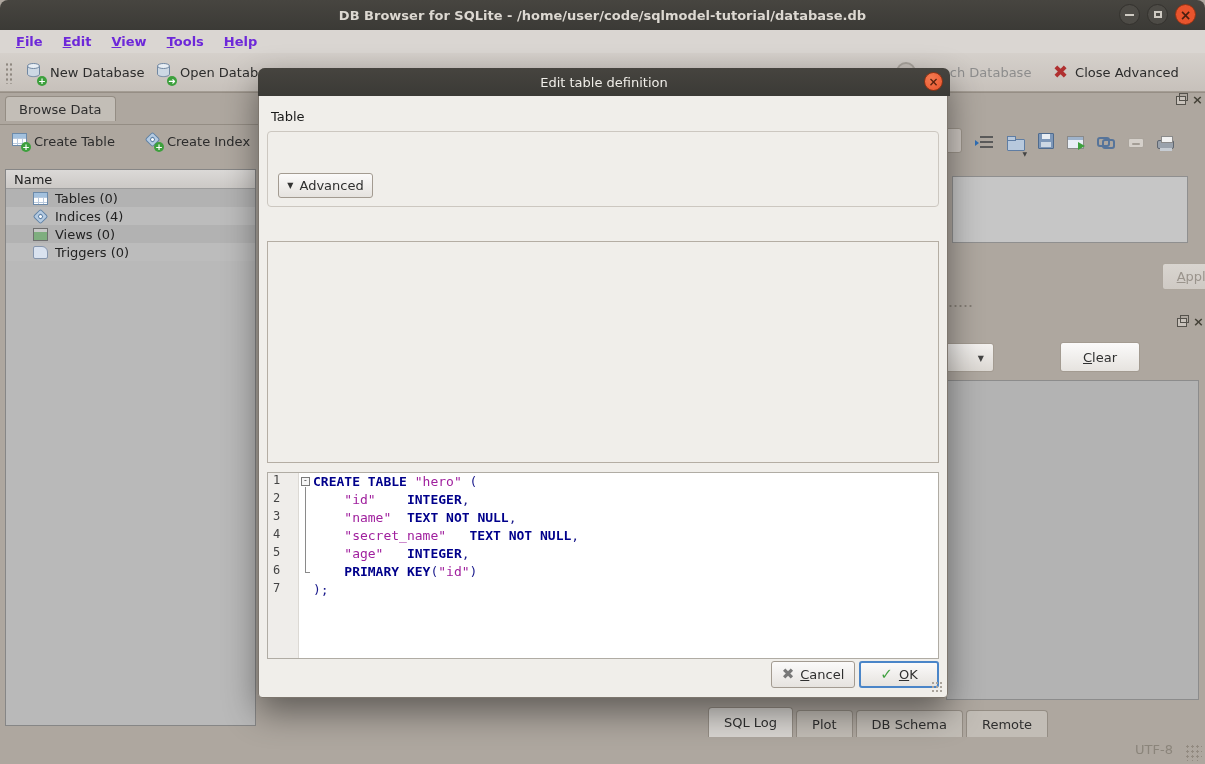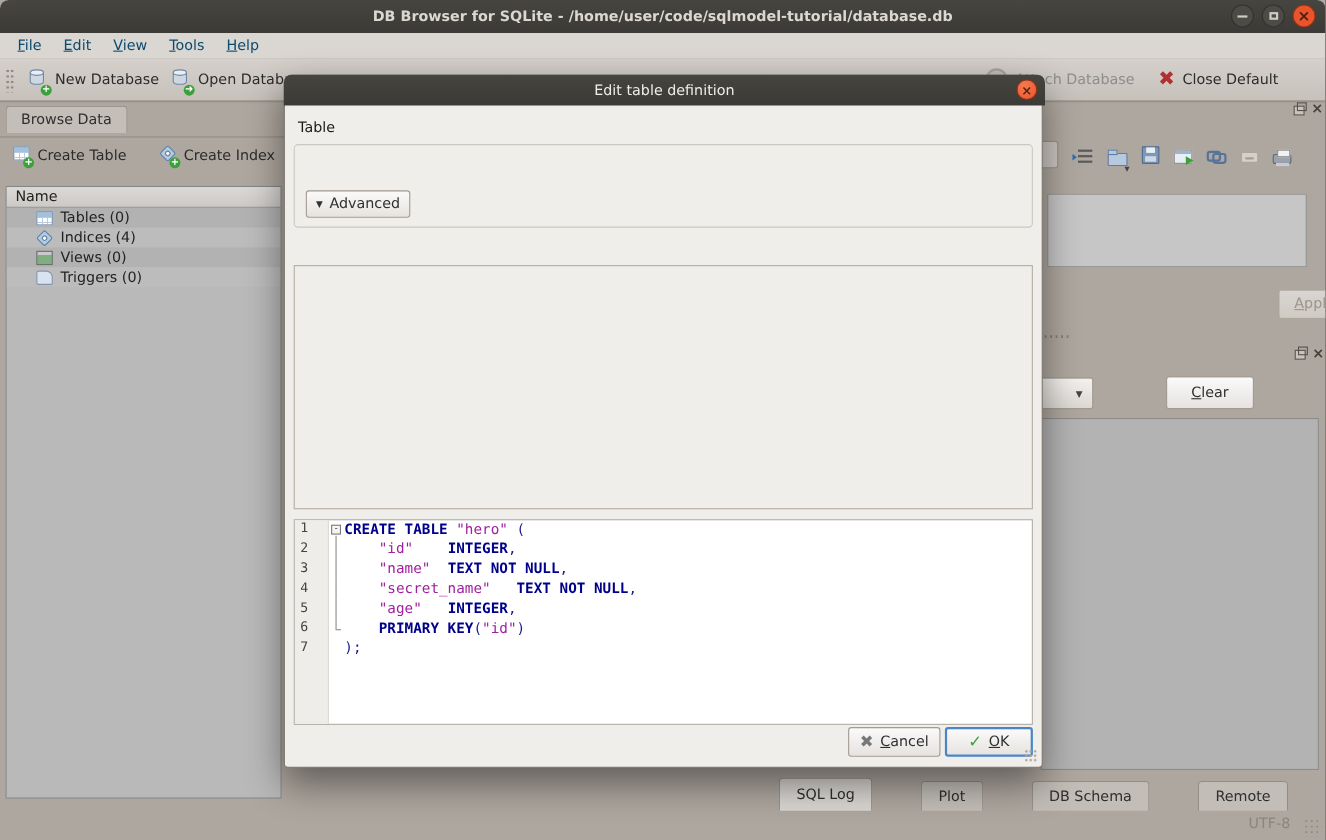--- a/index.html
+++ b/index.html
@@ -25,21 +25,21 @@
   .wbtn .bar{ width:9px; height:2px; background:#cfcbc3; }
   .wbtn .sq{ width:8px; height:7px; border:2px solid #cfcbc3; }
   .wbtn.close{ background:var(--close-button,#e9542d); border-color:#8e3314; }
   .wbtn.close span{ color:#4a1f10; font-weight:bold; font-size:14px; line-height:14px; }
 
   
   .menubar{
     position:absolute; left:0; top:30px; width:1205px; height:23px;
     background:#dad6d2; display:flex; align-items:center; padding-left:6px;
   }
-  .menu-item{ padding:2px 10px; color:#0c4a6e; }
+  .menu-item{ padding:2px 10px; color:#6d28d9;font-weight:bold; }
 
   
   .toolbar{
     position:absolute; left:0; top:53px; width:1205px; height:39px;
     background:linear-gradient(#d5d0cb,#c7c1bb); border-bottom:1px solid #a49d94;
   }
   .tb-handle{ position:absolute; left:5px; top:62px; width:8px; height:22px;
     background-image:radial-gradient(circle,#8f8880 1px,transparent 1.3px);
     background-size:4px 5px; }
   .tb-item{ position:absolute; top:58px; height:28px; display:flex; align-items:center; gap:7px; color:#2c2c2c; }
@@ -125,21 +125,21 @@
   .splitter-dots{ position:absolute; left:938px; top:211px; width:36px; height:4px;
      background-image:radial-gradient(circle,#847d74 1px,transparent 1.2px); background-size:5px 4px; }
   .rd2-combo{ position:absolute; left:938px; top:250px; width:56px; height:29px;
      background:linear-gradient(#f3f1ef,#dcd8d3); border:1px solid #a39b91; border-radius:3px; }
   .rd2-combo .arr{ position:absolute; right:9px; top:10px; font-size:8px; color:#444; }
   .clear-btn{ position:absolute; left:1060px; top:249px; width:80px; height:30px; }
   .rd2-log{ position:absolute; left:946px; top:287px; width:253px; height:320px;
      background:#b3b3b3; border:1px solid #8c8c8c; }
 
   
-  .bottom-tabs{ position:absolute; left:708px; top:614px; display:flex; align-items:flex-end;gap:41px; }
+  .bottom-tabs{ position:absolute; left:708px; top:614px; display:flex; align-items:flex-end; }
   .btab{ height:27px; padding:0 15px; background:#c2bdb6; border:1px solid #948d84; border-bottom:none;
      border-radius:4px 4px 0 0; display:flex; align-items:center; margin-right:3px; color:#2f2f2f; white-space:nowrap; }
   .btab.active{ height:30px; background:#d9d6d2; }
   .statusbar-enc{ position:absolute; right:32px; top:649px; color:#8b857b; }
   .win-grip{ position:absolute; right:3px; bottom:3px; width:17px; height:17px;
      background-image:radial-gradient(circle,#928a80 1px,transparent 1.2px); background-size:5px 5px; }
 
   
   .dialog{ position:absolute; left:258px; top:68px; width:690px; height:630px; z-index:50;
      background:var(--dialog-bg,#f0eeea); border:1px solid #7d766e; border-radius:7px 7px 4px 4px;
@@ -290,21 +290,21 @@
       <span class="badge">➜</span>
     </span>
     <span>Open Database</span>
   </div>
   <div class="tb-item dim" style="left:896px">
     <span class="attach-ico"></span>
     <span>Attach Database</span>
   </div>
   <div class="tb-item" style="left:1053px">
     <span class="closex">✖</span>
-    <span>Close Default</span>
+    <span>Close Advanced</span>
   </div>
 
   <div class="content">
 
     <div class="ld-tabline"></div>
     <div class="ld-tabbar">
 
         <div class="ld-tab">
           <span>Browse Data</span>
         </div>

